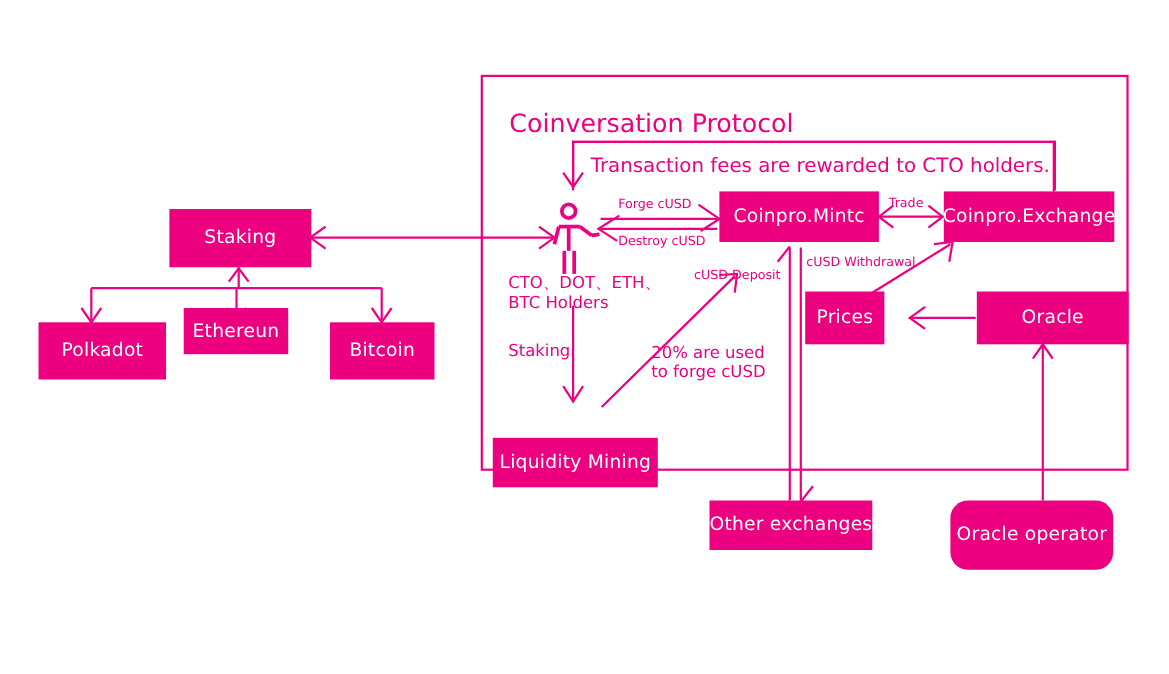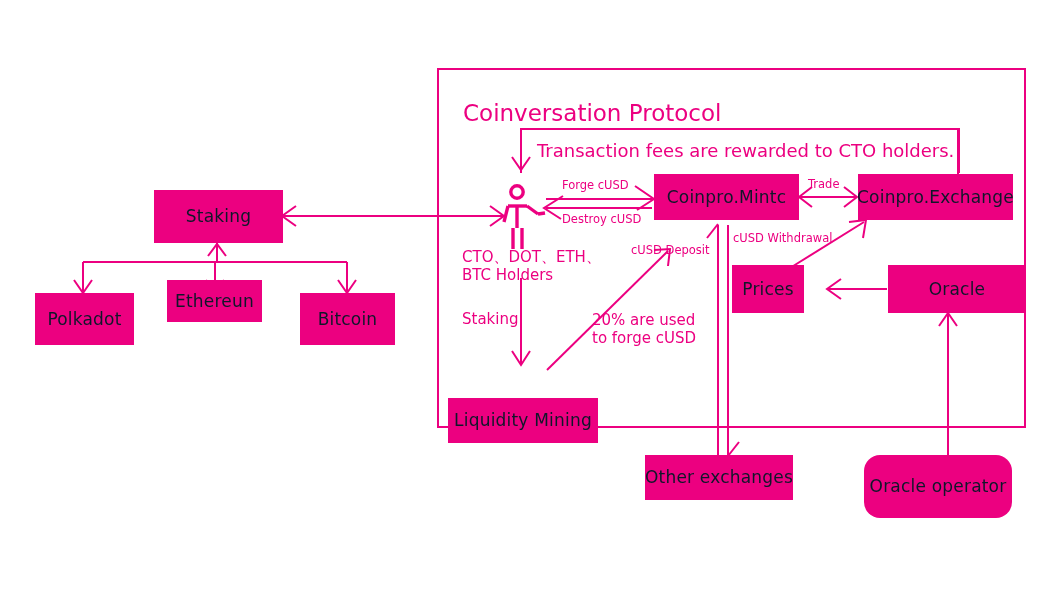--- a/index.html
+++ b/index.html
@@ -19,21 +19,21 @@
     position: absolute;
     left: 0;
     top: 0;
     width: 1063px;
     height: 613px;
     overflow: visible;
   }
   .node {
     position: absolute;
     background: #EC0080;
-    color: #0f172a;
+    color: #ffffff;
     display: flex;
     align-items: center;
     justify-content: center;
     font-size: 17px;
     letter-spacing: 0.2px;
     line-height: 1.1;
     box-sizing: border-box;
     white-space: nowrap;
   }
   .lbl {
@@ -132,21 +132,21 @@
       <line x1="508" y1="206" x2="504" y2="222"></line>
       <line x1="527" y1="206" x2="538" y2="214"></line>
       <line x1="538" y1="214" x2="545" y2="213"></line>
       <line x1="513" y1="228" x2="513" y2="249"></line>
       <line x1="522" y1="228" x2="522" y2="249"></line>
     </g>
   </svg>
 
   <div class="node" style="left:154px; top:190px; width:129px; height:53px;">Staking</div>
 
-  <div class="node" style="left:35px; top:293px; width:99px; height:52px;">Polkadot</div>
+  <div class="node" style="left:35px; top:293px; width:116px; height:52px;">Polkadot</div>
 
   <div class="node" style="left:167px; top:280px; width:95px; height:42px;">Ethereun</div>
 
   <div class="node" style="left:300px; top:293px; width:95px; height:52px;">Bitcoin</div>
 
   <div class="node" style="left:654px; top:174px; width:145px; height:46px;">Coinpro.Mintc</div>
 
   <div class="node" style="left:858px; top:174px; width:155px; height:46px;">Coinpro.Exchange</div>
 
   <div class="node" style="left:732px; top:265px; width:72px; height:48px;">Prices</div>

